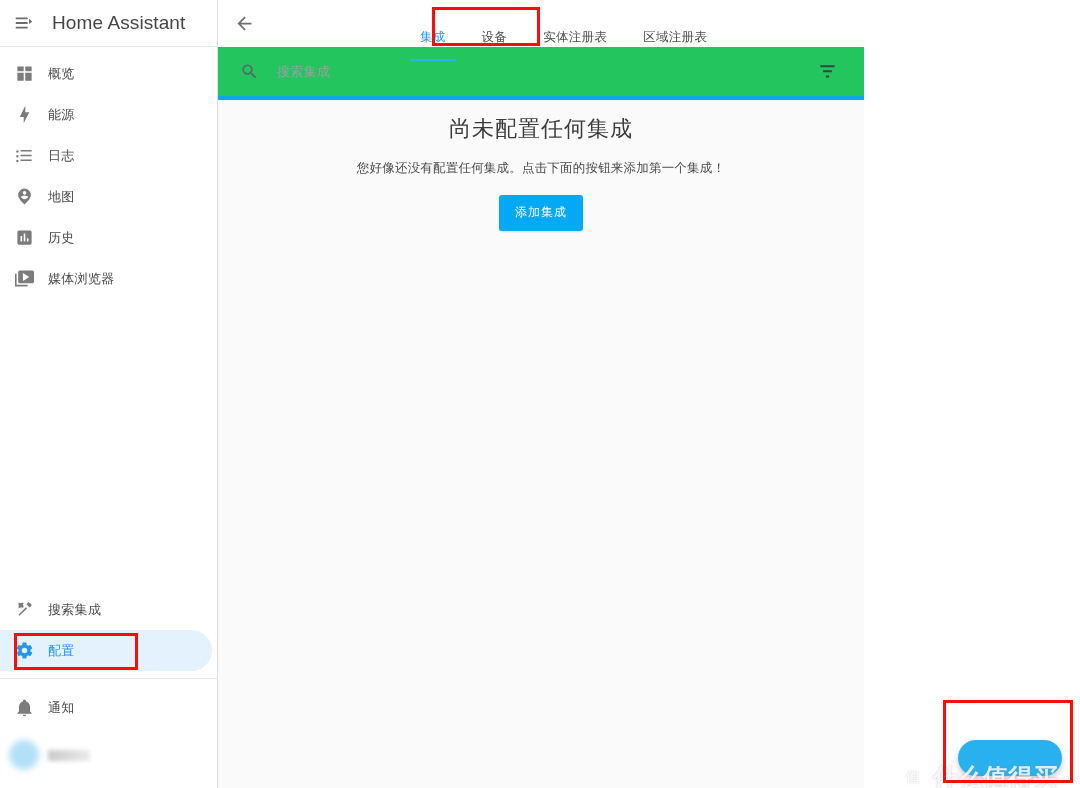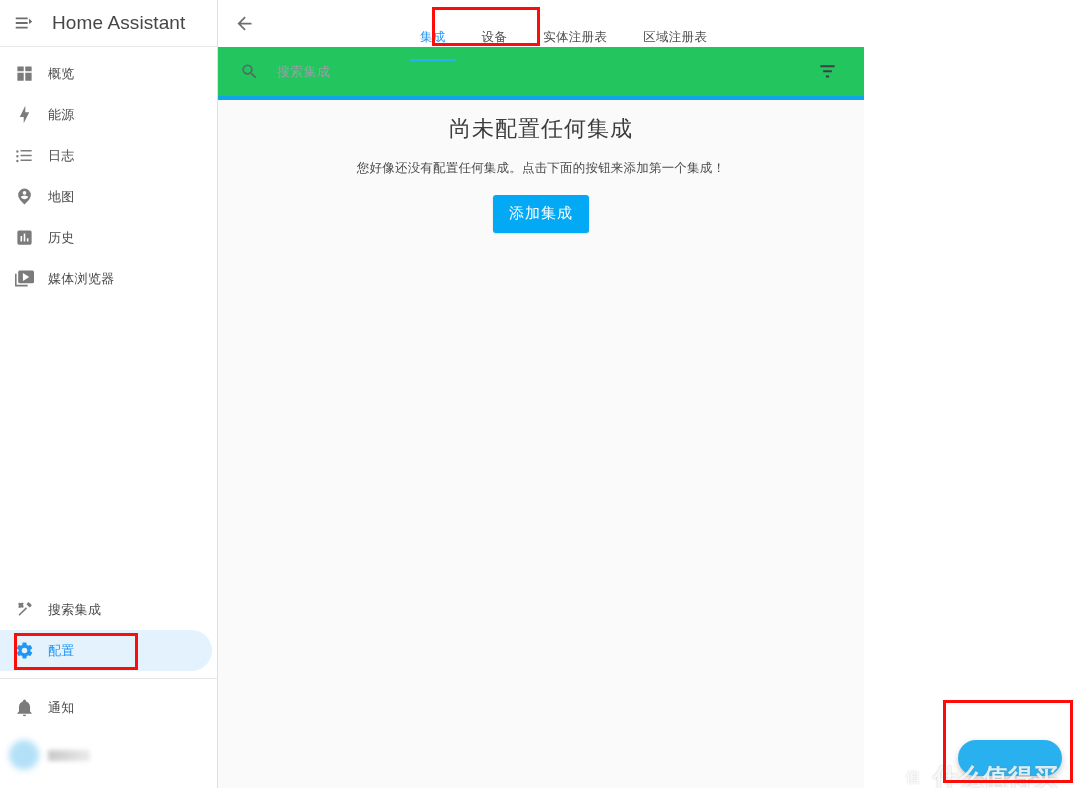--- a/index.html
+++ b/index.html
@@ -214,21 +214,21 @@
   .empty-sub {
     font-size: 12.5px;
     color: #4a4a4a;
     letter-spacing: .2px;
     margin: 0 0 18px 0;
   }
   .add-btn {
     display: inline-block;
     background: #03a9f4;
     color: #ffffff;
-    font-size: 15px;
+    font-size: 12px;
     font-family: inherit;
     letter-spacing: 1px;
     border: none;
     border-radius: 3px;
     padding: 9px 16px 10px;
     cursor: pointer;
     box-shadow: 0 1px 2px rgba(0,0,0,.14);
   }
 
   

